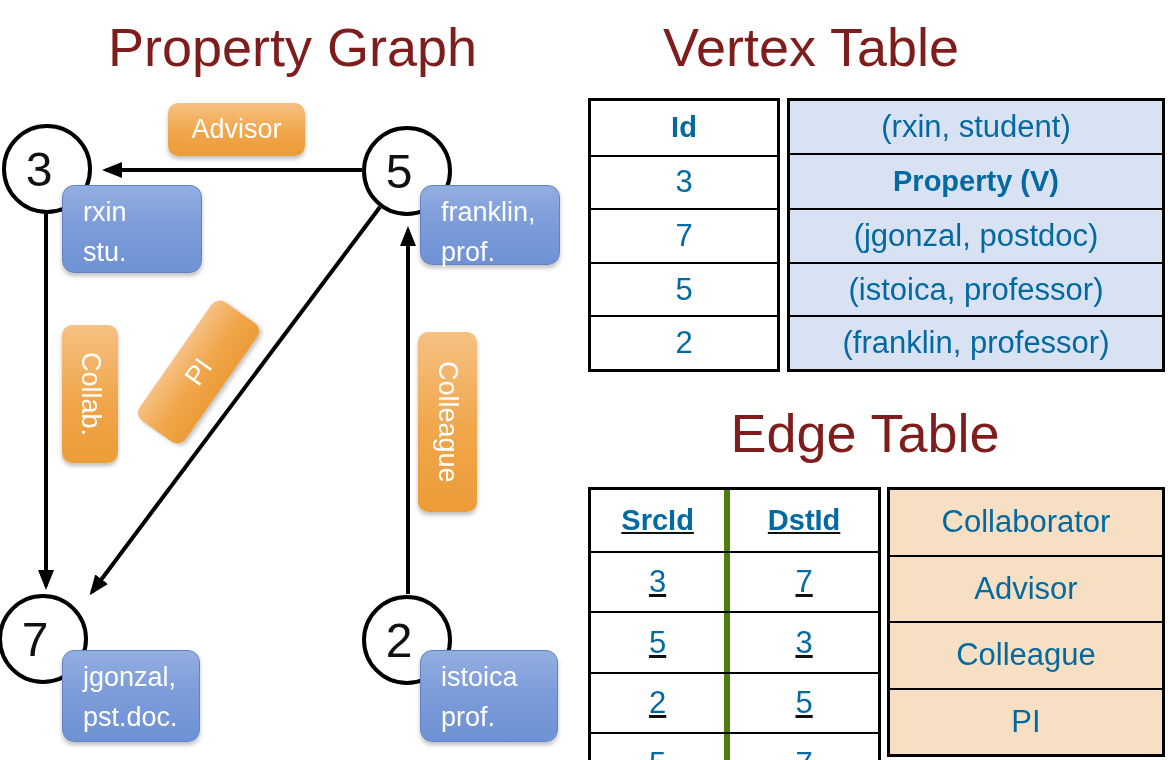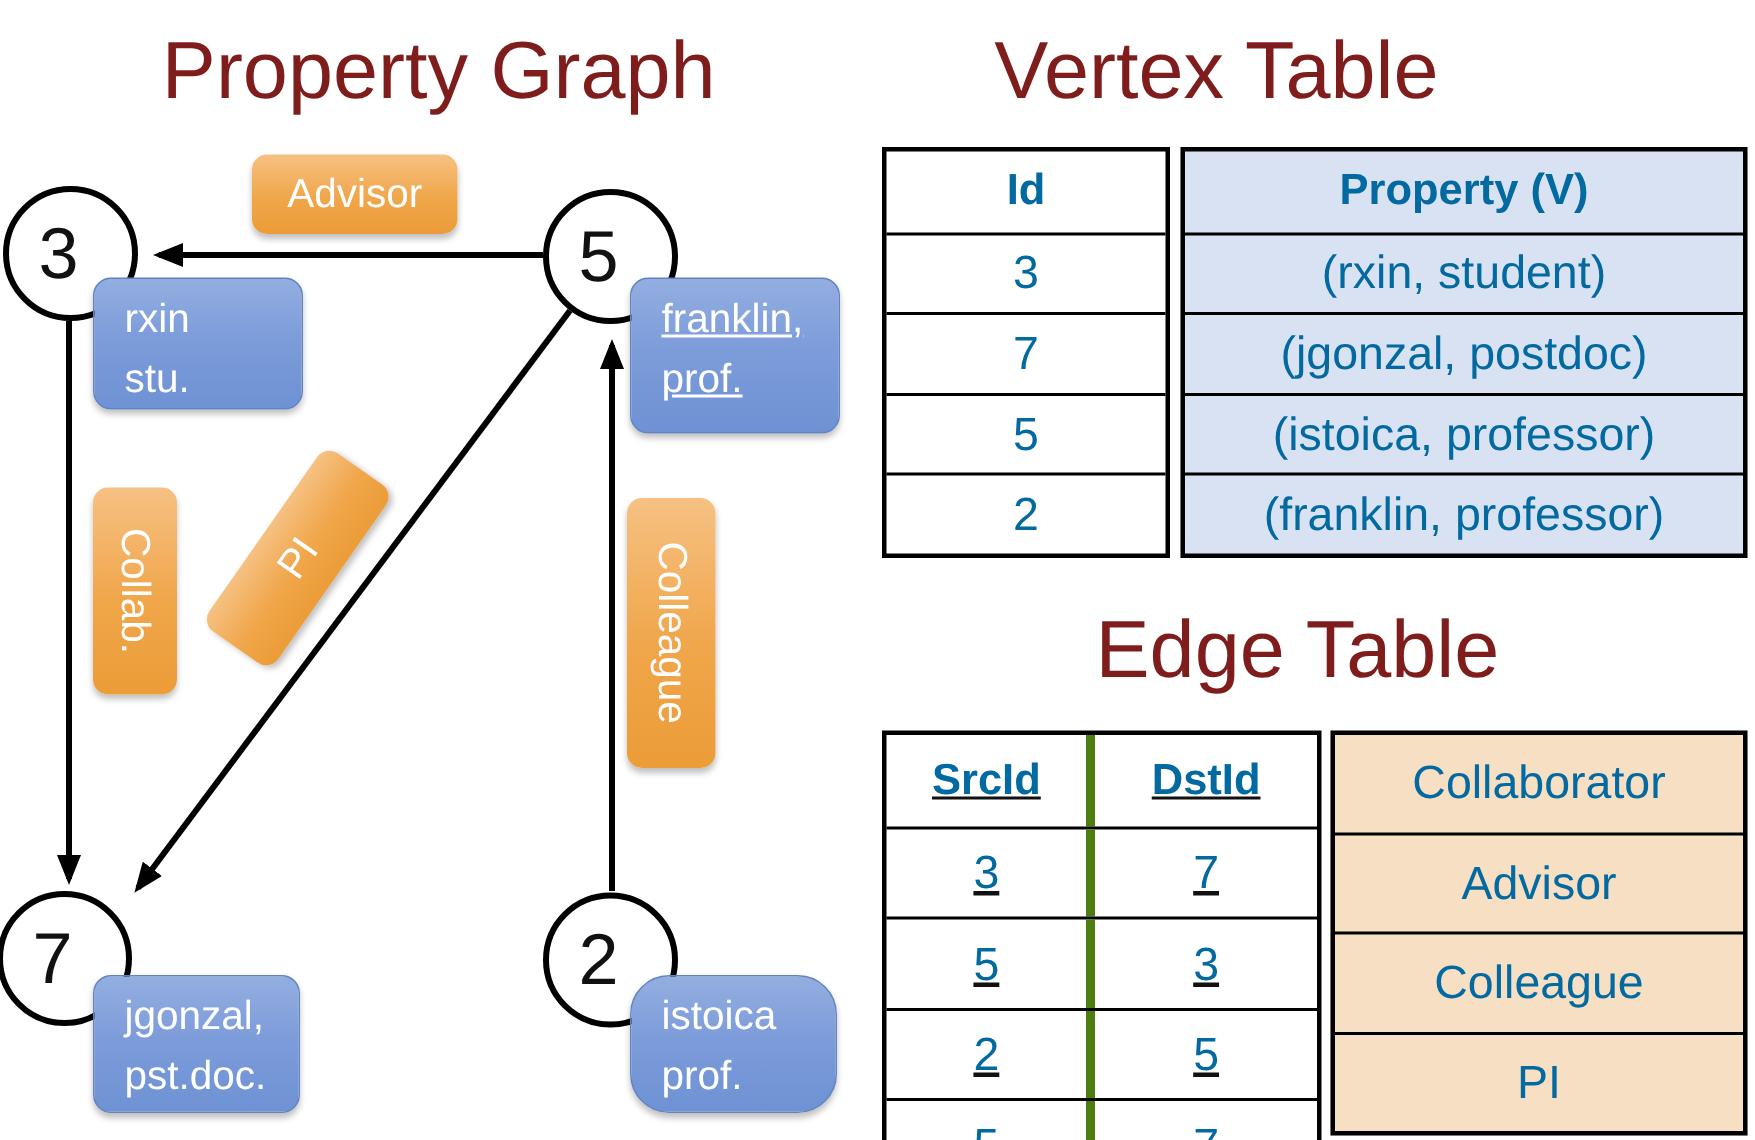--- a/index.html
+++ b/index.html
@@ -28,23 +28,23 @@
   #node-7{left:-2px;top:594px;}
   #node-2{left:362px;top:595px;}
 
   .prop-box{
     position:absolute;z-index:4;border-radius:12px;
     background:linear-gradient(180deg,#93aee0 0%,#7d9cda 45%,#6e92d4 100%);
     border:1px solid #6283c2;box-shadow:0 3px 4px rgba(0,0,0,.25);
     color:#fff;font-size:27px;line-height:40px;padding:6px 0 12px 20px;box-sizing:border-box;
   }
   #prop-rxin{left:62px;top:185px;width:140px;height:88px;}
-  #prop-franklin{left:420px;top:185px;width:140px;height:104px;text-decoration:underline;}
+  #prop-franklin{left:420px;top:185px;width:140px;height:80px;}
   #prop-jgonzal{left:62px;top:650px;width:138px;height:92px;}
-  #prop-istoica{left:420px;top:650px;width:138px;height:92px;border-radius:26px;}
+  #prop-istoica{left:420px;top:650px;width:138px;height:92px;}
 
   .edge-label{
     position:absolute;z-index:2;border-radius:10px;
     background:linear-gradient(180deg,#f6c183 0%,#f0a64a 55%,#ec9c38 100%);
     box-shadow:0 3px 4px rgba(0,0,0,.25);
     color:#fff;font-size:27px;display:flex;align-items:center;justify-content:center;
     box-sizing:border-box;
   }
   #label-advisor{left:168px;top:103px;width:137px;height:53px;}
   #label-collab{left:62px;top:325px;width:56px;height:138px;writing-mode:vertical-rl;}
@@ -118,22 +118,22 @@
 
   <div class="tbl" id="vt-id">
     <div class="row hdr">Id</div>
     <div class="row">3</div>
     <div class="row">7</div>
     <div class="row">5</div>
     <div class="row">2</div>
   </div>
 
   <div class="tbl" id="vt-prop">
+    <div class="row">(rxin, student)</div>
     <div class="row hdr">Property (V)</div>
-    <div class="row">(rxin, student)</div>
     <div class="row">(jgonzal, postdoc)</div>
     <div class="row">(istoica, professor)</div>
     <div class="row">(franklin, professor)</div>
   </div>
 
   <div class="tbl" id="et-src">
     <div class="row hdr split">
       <div class="cell cell-src">SrcId</div>
       <div class="cell cell-dst">DstId</div>
     </div>

